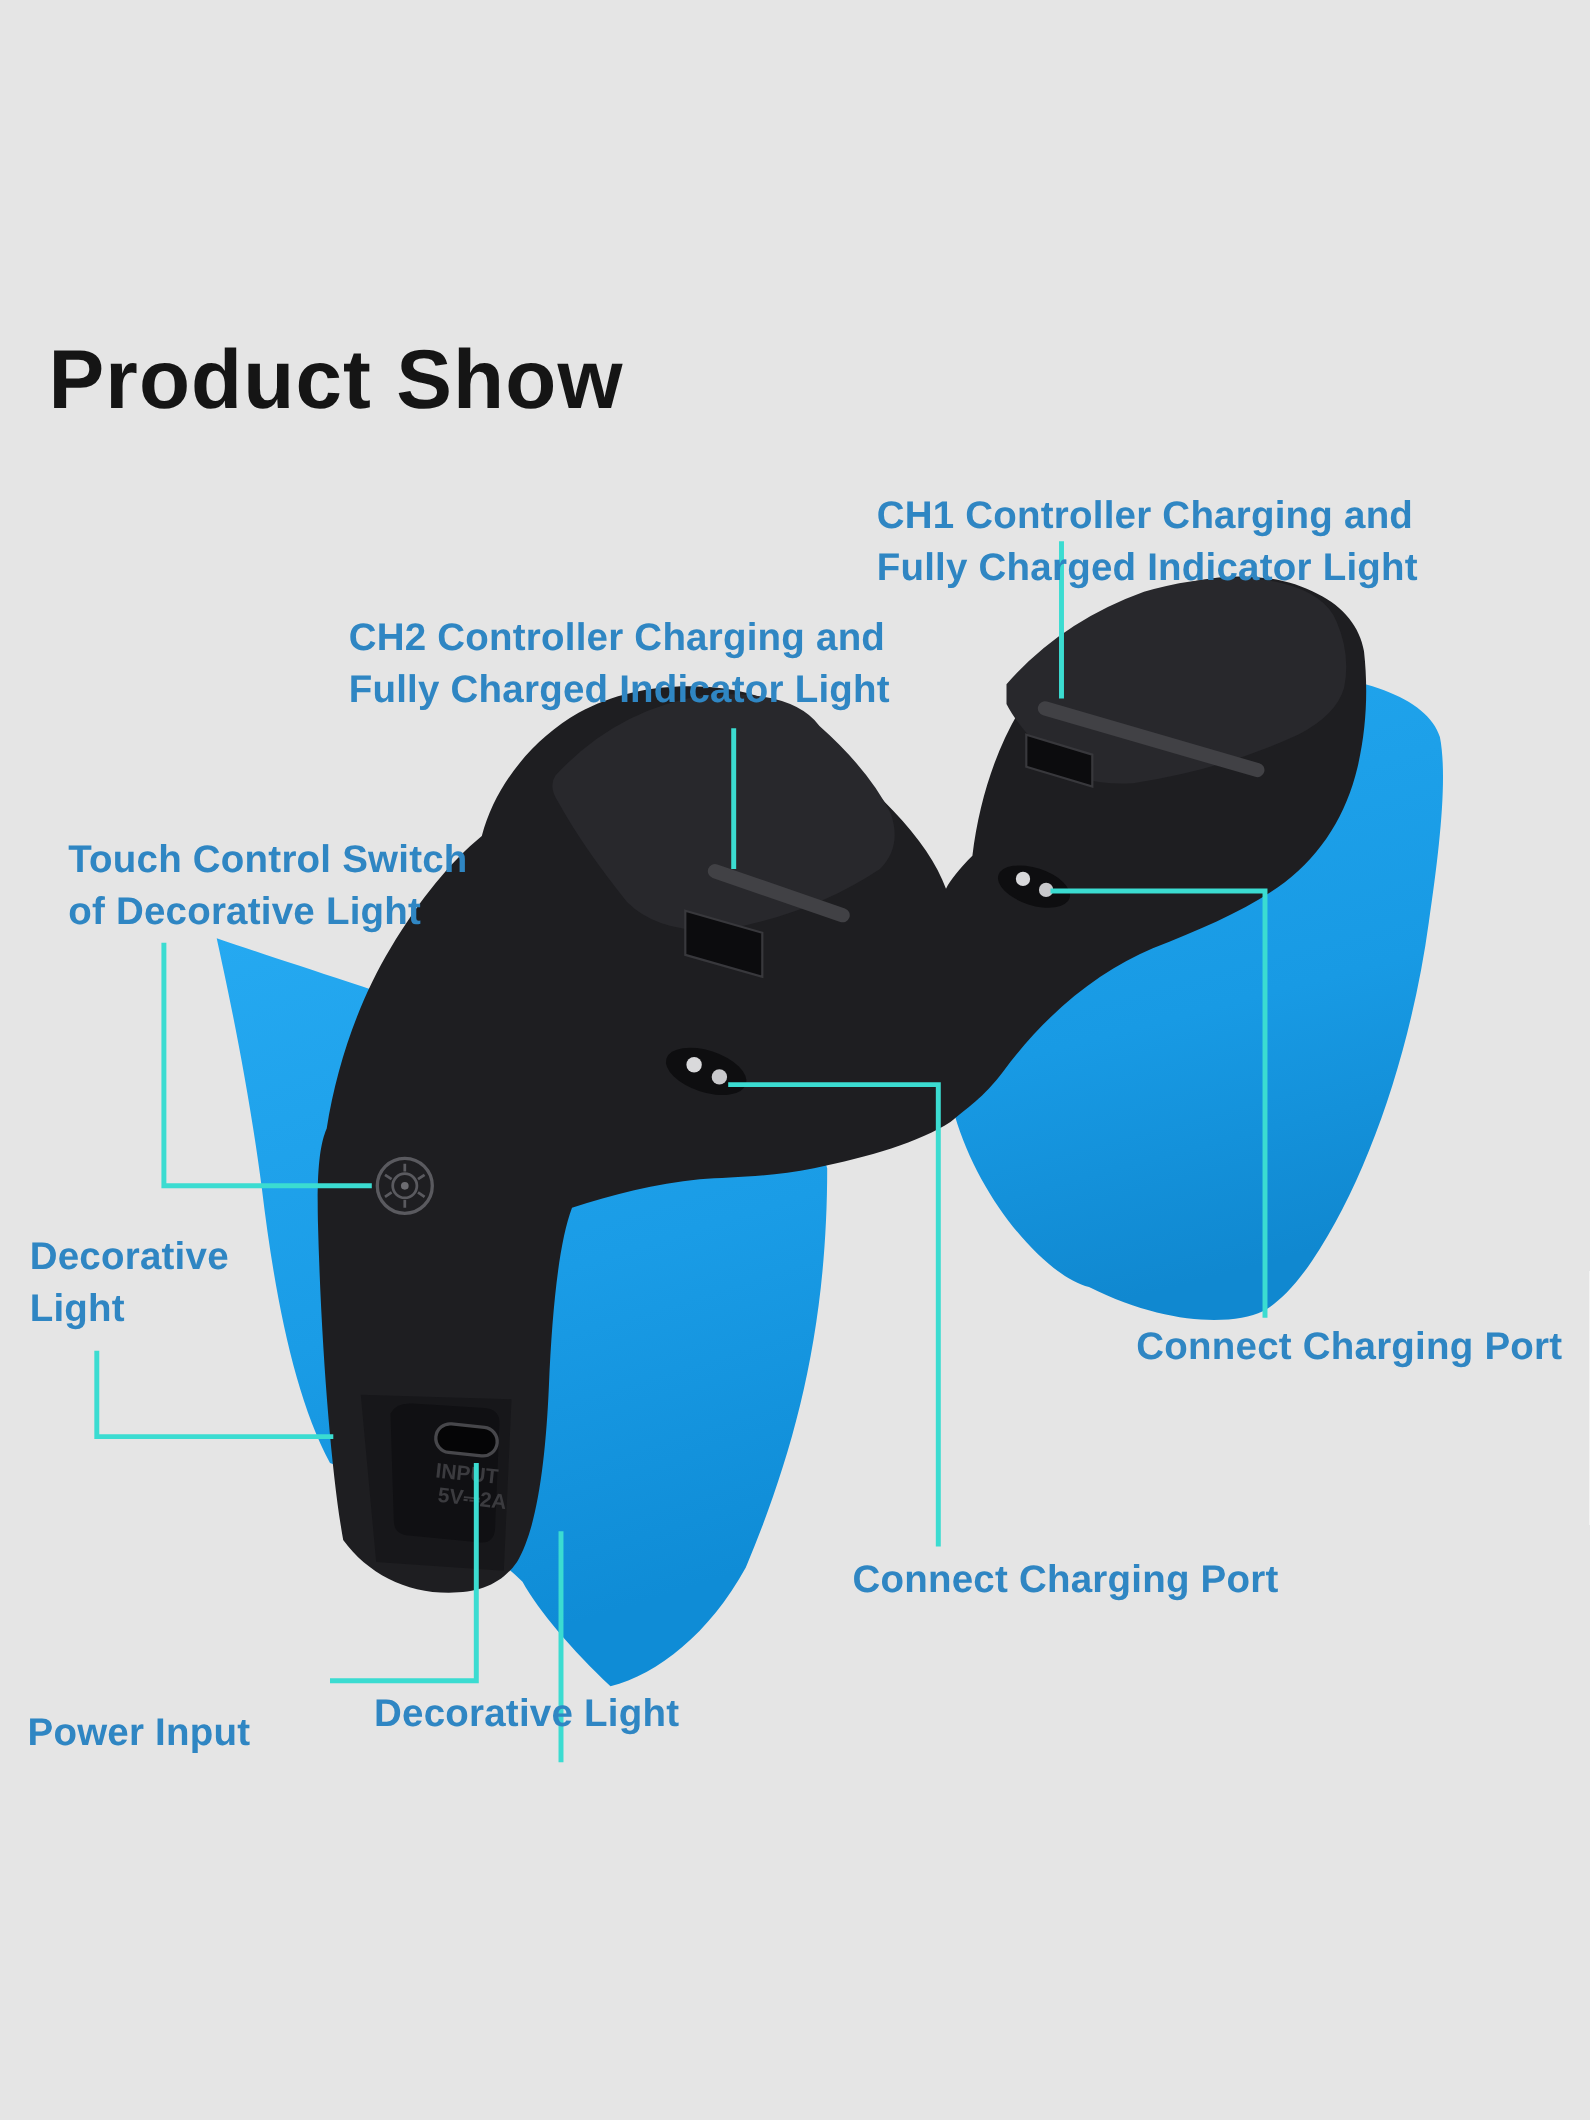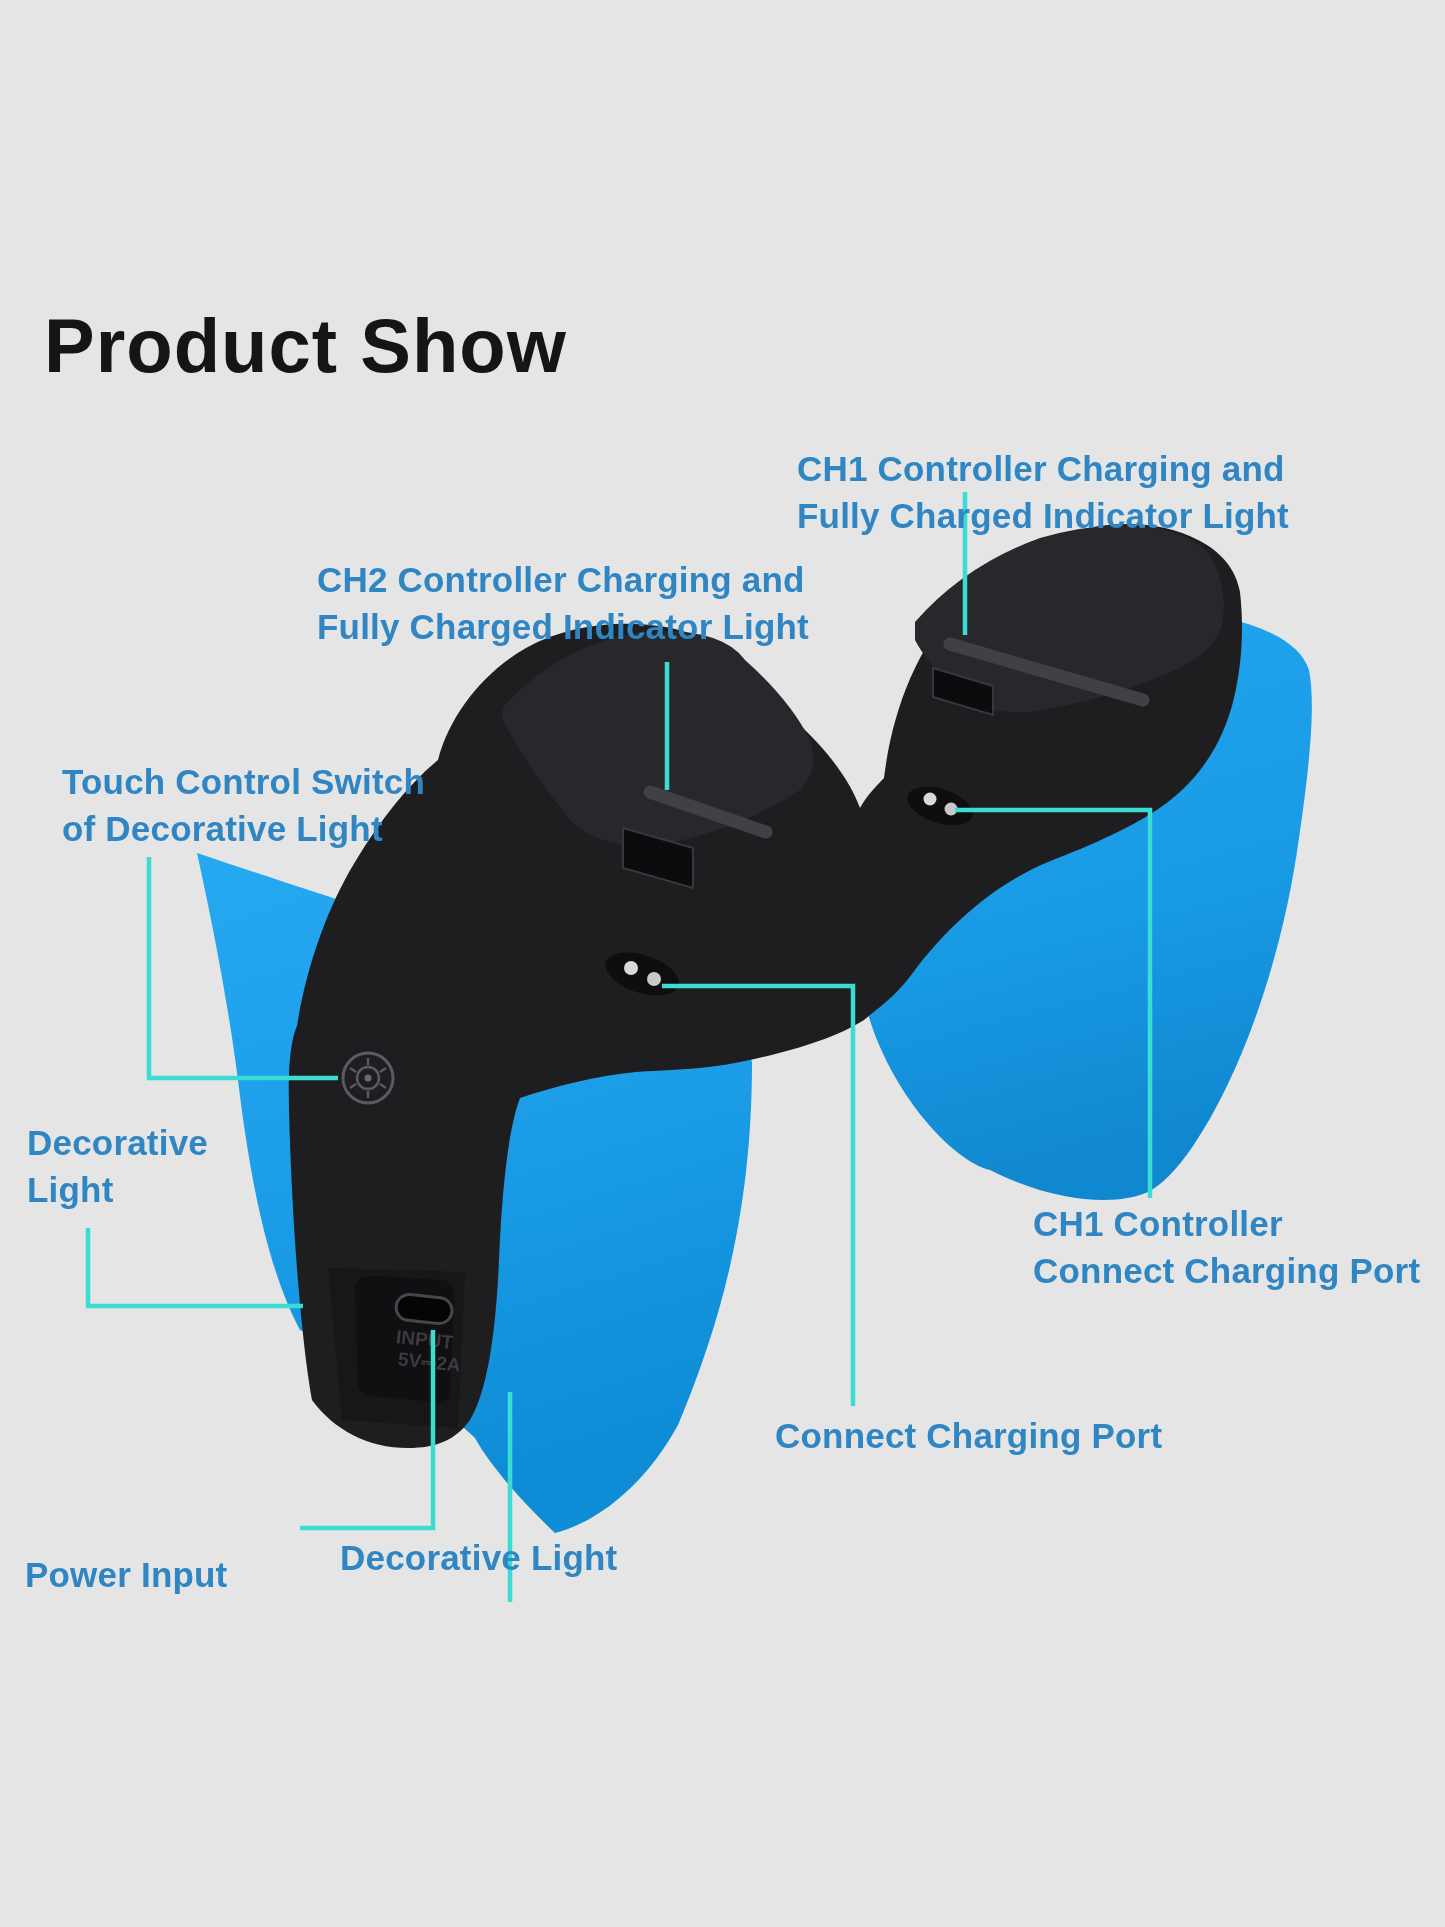--- a/index.html
+++ b/index.html
@@ -155,21 +155,20 @@
     <span>Touch Control Switch</span>
     <span>of Decorative Light</span>
   </div>
 
   <div id="callout-decorative-left" class="callout">
     <span>Decorative</span>
     <span>Light</span>
   </div>
 
   <div id="callout-ch1-port" class="callout">
-    <span>CH1 Controller</span>
     <span>Connect Charging Port</span>
   </div>
 
   <div id="callout-ch2-port" class="callout">
     <span>Connect Charging Port</span>
   </div>
 
   <div id="callout-power-input" class="callout">
     <span>Power Input</span>
   </div>

